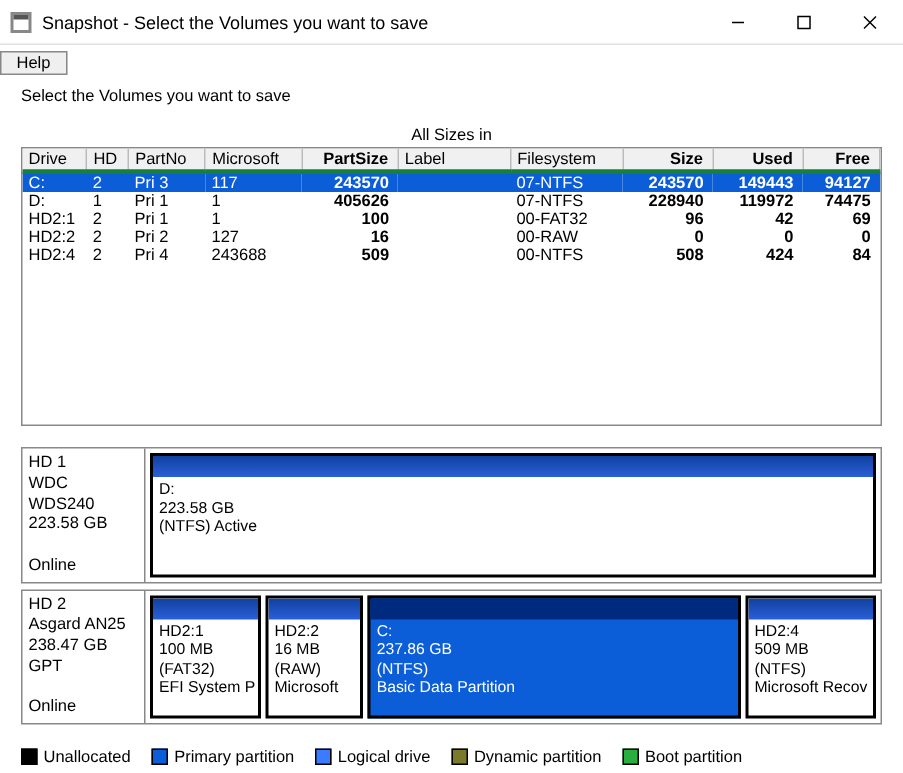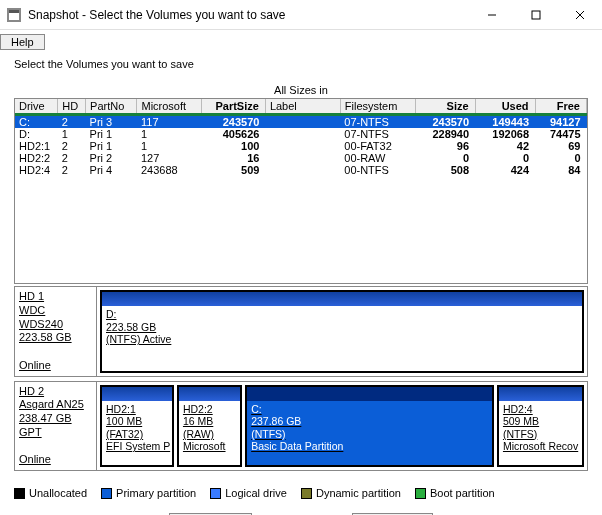--- a/index.html
+++ b/index.html
@@ -14,21 +14,21 @@
 .instr { font-size:11px; margin-bottom:14px; }
 .sizehdr { text-align:center; font-size:11px; margin-bottom:2px; }
 .tablewrap { border:1px solid #888; height:186px; overflow:hidden; background:#fff; }
 table { border-collapse: collapse; width:100%; font-size:11px; }
 th { text-align:left; font-weight:normal; background:#f0f0f0; border-right:1px solid #bbb; border-bottom:3px solid #15803d; padding:1px 4px; white-space:nowrap;margin-top:47px; }
 td { padding:0px 4px; white-space:nowrap; }
 tr.sel td { background:#0b5ed7; color:#fff; }
 .col-drive{width:40px}.col-hd{width:26px}.col-partno{width:48px}.col-partstart{width:60px}.col-partsize{width:60px}.col-label{width:70px}.col-fs{width:70px}.col-size{width:56px}.col-used{width:56px}.col-free{width:48px}
 td.num, th.num { text-align:right; padding-right:6px;font-weight:bold; }
 
-.disksection { margin-top:2px;text-decoration:underline; }
+.disksection { margin-top:14px; }
 .diskrow { display:flex; border:1px solid #888; margin-bottom:4px; }
 .diskhdr { width:82px; border-right:1px solid #888; padding:3px 4px; font-size:11px; line-height:1.25; }
 .diskparts { flex:1; display:flex; gap:3px; padding:3px; }
 .partbox { border:2px solid #000; display:flex; flex-direction:column; font-size:10.5px; line-height:1.2; min-width:0; overflow:hidden; }
 .partbox .bar { height:14px; }
 .partbox .txt { padding:2px 4px; white-space:nowrap; overflow:hidden; }
 .bar.blue { background: linear-gradient(#1040a0,#2a60d8); }
 .partbox.sel { background:#0b5ed7; color:#fff; }
 .partbox.sel .bar { background:#002a80; }
 
@@ -108,21 +108,21 @@
           </tr>
           <tr>
             <td>D:</td>
             <td>1</td>
             <td>Pri  1</td>
             <td>1</td>
             <td class="num">405626</td>
             <td></td>
             <td>07-NTFS</td>
             <td class="num">228940</td>
-            <td class="num">192068</td>
+            <td class="num">119972</td>
             <td class="num">74475</td>
           </tr>
           <tr>
             <td>HD2:1</td>
             <td>2</td>
             <td>Pri  1</td>
             <td>1</td>
             <td class="num">100</td>
             <td></td>
             <td>00-FAT32</td>

